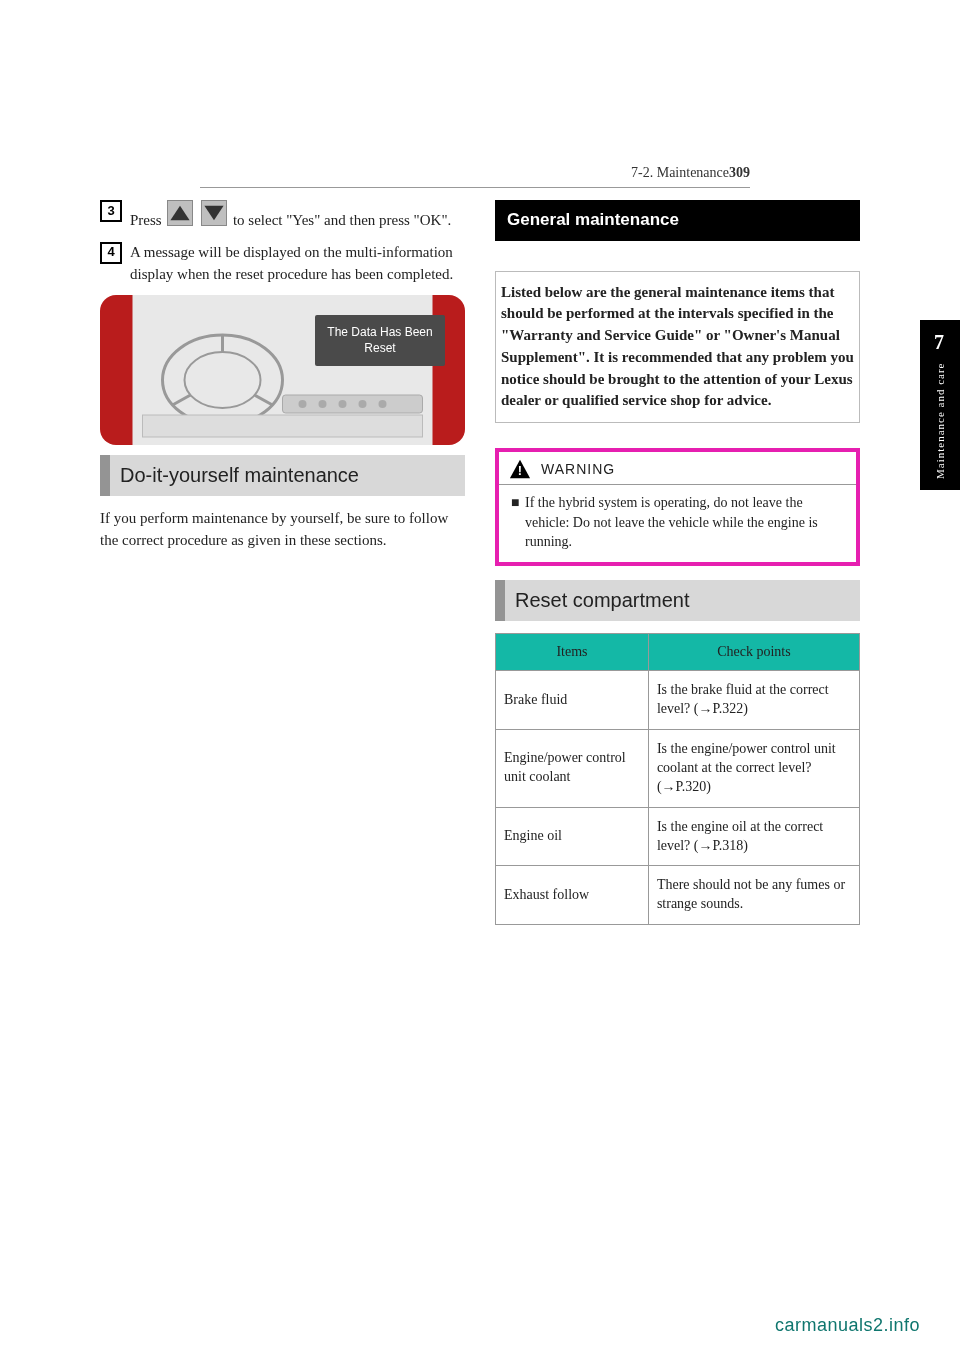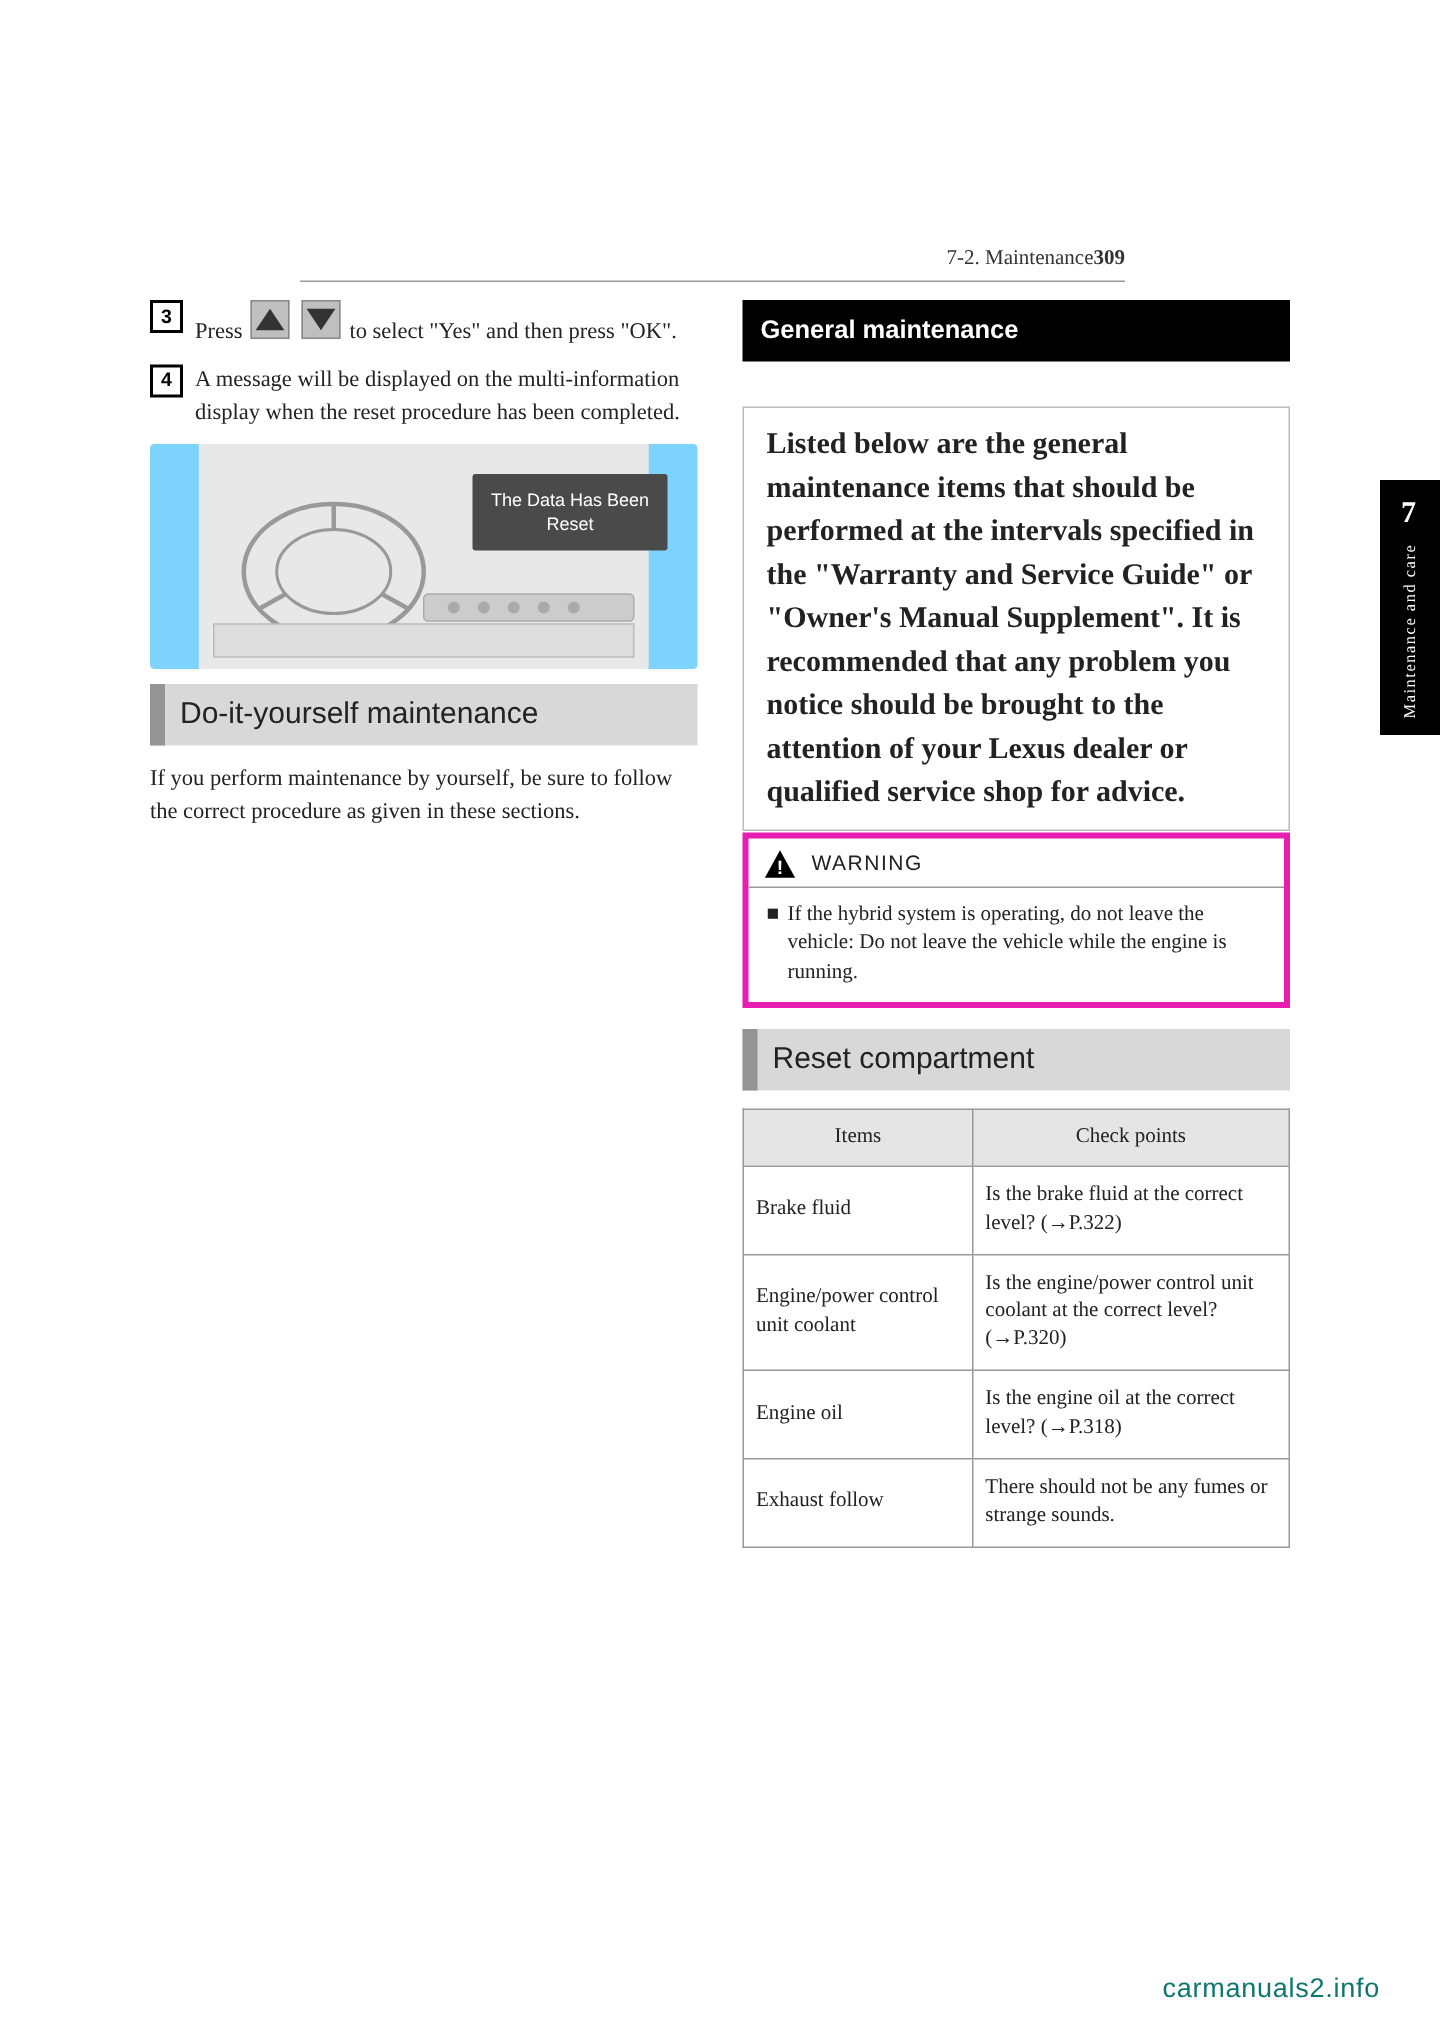--- a/index.html
+++ b/index.html
@@ -66,22 +66,22 @@
   .step-text { flex: 1; }
 
   .arrow-btn {
     display: inline-flex; width: 26px; height: 26px;
     background: #bfbfbf; color:#333; align-items:center; justify-content:center;
     font-size: 14px; margin: 0 2px; border:1px solid #888;
     font-family: Arial, sans-serif;
   }
 
   .illustration {
-    width: 100%; height: 150px; background:#7dd3fc;
-    border-radius: 3px; margin: 6px 0 10px 0;
+    width: 100%; height: 150px; background:#b91c1c;
+    border-radius: 16px; margin: 6px 0 10px 0;
     position: relative; overflow:hidden;
   }
   .illustration svg { width:100%; height:100%; display:block; }
   .illus-label {
     position:absolute; top:20px; right:20px; width:130px;
     background:#4a4a4a; color:#fff; font-size:12px; text-align:center;
     padding:10px 6px; font-family: Arial, sans-serif; line-height:1.3;
     border-radius:2px;
   }
 
@@ -91,22 +91,22 @@
     font-family: Arial, sans-serif;
   }
 
   .section-bar {
     background:#000; color:#fff; padding:8px 12px;
     font-family: Arial, sans-serif; font-size:17px; font-weight:bold;
     margin-bottom:30px;
   }
 
   .intro-box {
-    border:1px solid #bbb; padding:10px 15px; font-size:20px;
-    line-height:1.45; margin-bottom:1px; font-weight:bold;
+    border:1px solid #bbb; padding:10px 5px; font-size:15px;
+    line-height:1.45; margin-bottom:25px; font-weight:bold;
   }
 
   .warning-box {
     border:4px solid #e61fb0; padding:0; margin-bottom:14px;
     font-family: Arial, sans-serif;
   }
   .warning-head {
     display:flex; align-items:center; padding:6px 10px 4px 10px;
     border-bottom:1px solid #999; gap:10px;
   }
@@ -114,21 +114,21 @@
   .warning-title { font-size:14px; letter-spacing:1px; }
   .warning-body { padding:8px 12px 10px 12px; font-size:14px; line-height:1.4; font-family: Georgia, serif; }
   .warning-body .bullet { display:flex; }
   .warning-body .bullet-mark { width:14px; flex-shrink:0; }
 
   table.check {
     width:100%; border-collapse:collapse; font-size:14px;
     font-family: Georgia, serif;
   }
   table.check th {
-    background:#e5e5e5; font-weight:normal; text-align:center;
+    background:#14b8a6; font-weight:normal; text-align:center;
     padding:8px 6px; border:1px solid #999;
   }
   table.check td {
     padding:10px 8px; border:1px solid #999; vertical-align:middle;
     line-height:1.35;
   }
   table.check td.item { width:42%; }
 
   .footer-brand {
     position:absolute; bottom:22px; right:40px;

